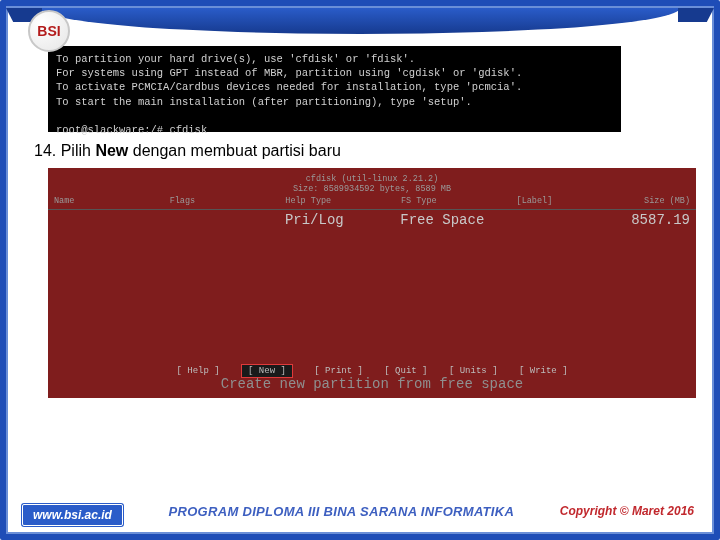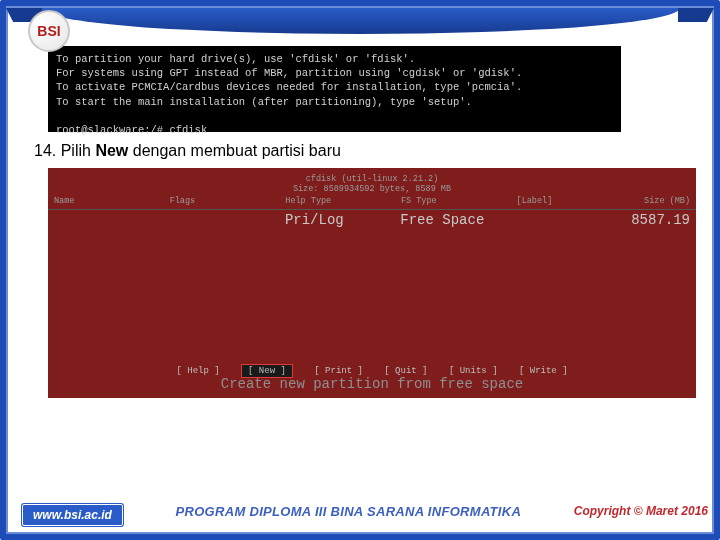--- a/index.html
+++ b/index.html
@@ -24,21 +24,21 @@
   .t2-row { display:flex; color:#c8c8c8; padding:2px 6px; font-size:14px; }
   .t2-row span { flex:1; }
   .t2-row span:last-child { text-align:right; flex:0.5; }
   .t2-menu { position:absolute; bottom:22px; left:0; right:0; text-align:center; color:#bdbdbd; font-size:9px;margin-top:24px; }
   .t2-menu .item { margin:0 8px; }
   .t2-menu .sel { border:1px solid #e03a3a; padding:1px 6px; background:#1a1a1a; }
   .t2-hint { position:absolute; bottom:6px; left:0; right:0; text-align:center; color:#8f8f8f; font-size:14px; }
   .footer { position: absolute; left: 6px; right: 6px; bottom: 6px; height: 24px; display:flex; align-items:flex-start; }
   .f-url { background:#2a5cc9; color:#fff; font-style:italic; font-weight:bold; font-size:12px; padding:3px 10px; border-radius:2px; margin-left:10px; border:1px solid #fff; box-shadow:0 0 0 1px #2a5cc9; }
   .f-prog { flex:1; text-align:center; color:#3d5fc0; font-weight:bold; font-style:italic; font-size:13px; letter-spacing:0.3px; }
-  .f-copy { color:#c1282d; font-weight:bold; font-style:italic; font-size:12px; }
+  .f-copy { color:#c1282d; font-weight:bold; font-style:italic; font-size:12px; margin-right:14px; }
 </style>
 </head>
 <body>
 
 <div class="frame">
   <div class="inner-border"></div>
   <div class="ribbon"></div>
   <div class="logo">BSI</div>
 
   <div class="content">

